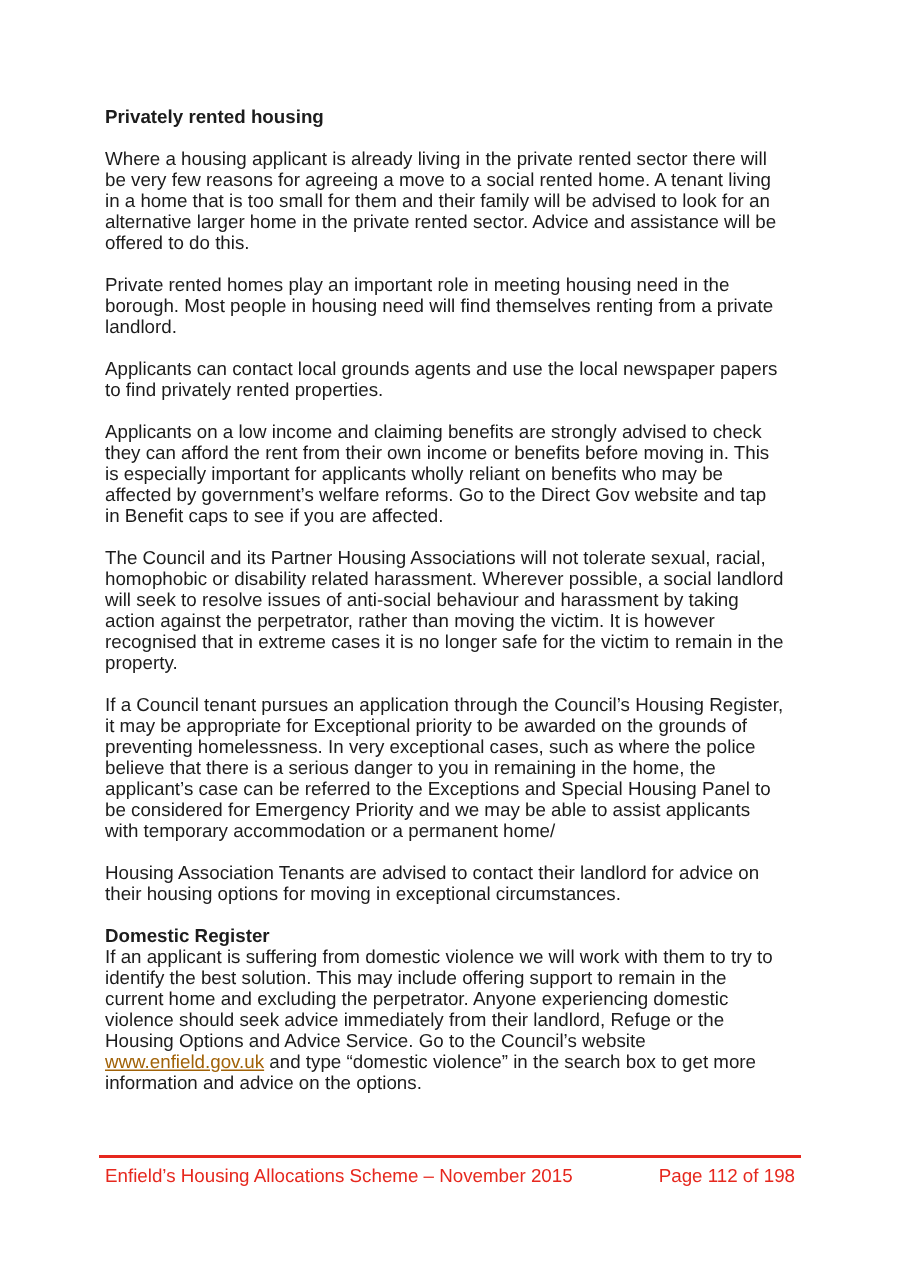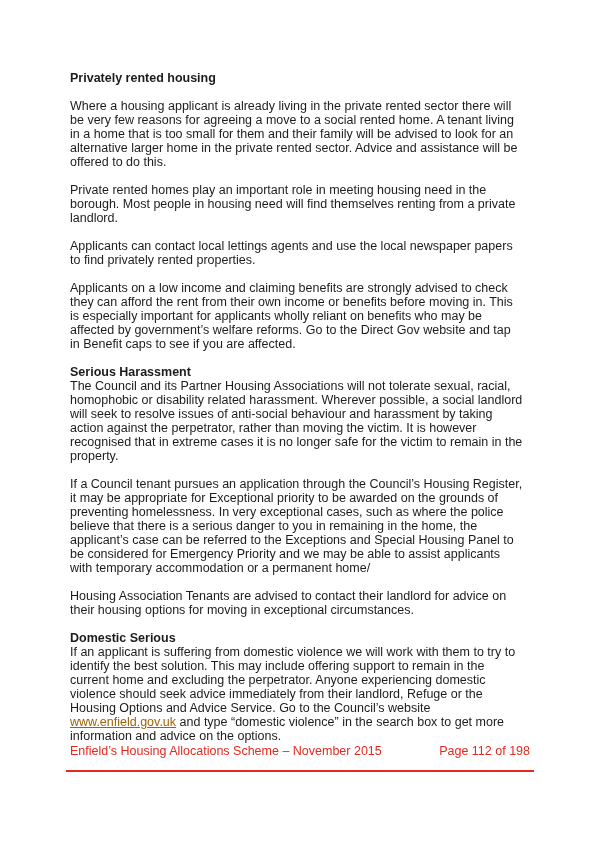--- a/index.html
+++ b/index.html
@@ -48,21 +48,21 @@
     position: absolute;
     left: 66px;
     top: 770px;
     width: 468px;
     height: 2px;
     background: #e6281e;
   }
   .footer-row {
     position: absolute;
     left: 70px;
-    top: 744px;
+    top: 777px;
     width: 460px;
     display: flex;
     justify-content: space-between;
     color: #e6281e;
     font-size: 12.5px;
     line-height: 14px;
   }
 </style>
 </head>
 <body>
@@ -70,33 +70,32 @@
 <div class="page">
 
   <div class="content">
 
     <div class="heading spaced">Privately rented housing</div>
 
     <p>Where a housing applicant is already living in the private rented sector there will be very few reasons for agreeing a move to a social rented home. A tenant living in a home that is too small for them and their family will be advised to look for an alternative larger home in the private rented sector. Advice and assistance will be offered to do this.</p>
 
     <p>Private rented homes play an important role in meeting housing need in the borough. Most people in housing need will find themselves renting from a private landlord.</p>
 
-    <p>Applicants can contact local lettings agents and use the local newspaper papers to find privately rented properties.</p>
+    <p>Applicants can contact local grounds agents and use the local newspaper papers to find privately rented properties.</p>
 
     <p>Applicants on a low income and claiming benefits are strongly advised to check they can afford the rent from their own income or benefits before moving in.  This is especially important for applicants wholly reliant on benefits who may be affected by government’s welfare reforms.  Go to the Direct Gov website and tap in Benefit caps to see if you are affected.</p>
 
-    <div class="heading">Serious Harassment</div>
 
     <p>The Council and its Partner Housing Associations will not tolerate sexual, racial, homophobic or disability related harassment. Wherever possible, a social landlord will seek to resolve issues of anti-social behaviour and harassment by taking action against the perpetrator, rather than moving the victim. It is however recognised that in extreme cases it is no longer safe for the victim to remain in the property.</p>
 
     <p>If a Council tenant pursues an application through the Council’s Housing Register, it may be appropriate for Exceptional priority to be awarded on the grounds of preventing homelessness. In very exceptional cases, such as where the police believe that there is a serious danger to you in remaining in the home, the applicant’s case can be referred to the Exceptions and Special Housing Panel to be considered for Emergency Priority and we may be able to assist applicants with temporary accommodation or a permanent home/</p>
 
     <p>Housing Association Tenants are advised to contact their landlord for advice on their housing options for moving in exceptional circumstances.</p>
 
-    <div class="heading">Domestic Serious</div>
+    <div class="heading">Domestic Register</div>
 
     <p class="tight"><span>If an applicant is suffering from domestic violence we will work with them to try to identify the best solution.  This may include offering support to remain in the current home and excluding the perpetrator. Anyone experiencing domestic violence should seek advice immediately from their landlord, Refuge or the Housing Options and Advice Service.  Go to the Council’s website </span><span class="link">www.enfield.gov.uk</span><span> and type “domestic violence” in the search box to get more information and advice on the options.</span></p>
 
   </div>
 
   <div class="footer-rule"></div>
 
   <div class="footer-row">
     <span>Enfield’s Housing Allocations Scheme – November 2015</span>
     <span>Page 112 of 198</span>

